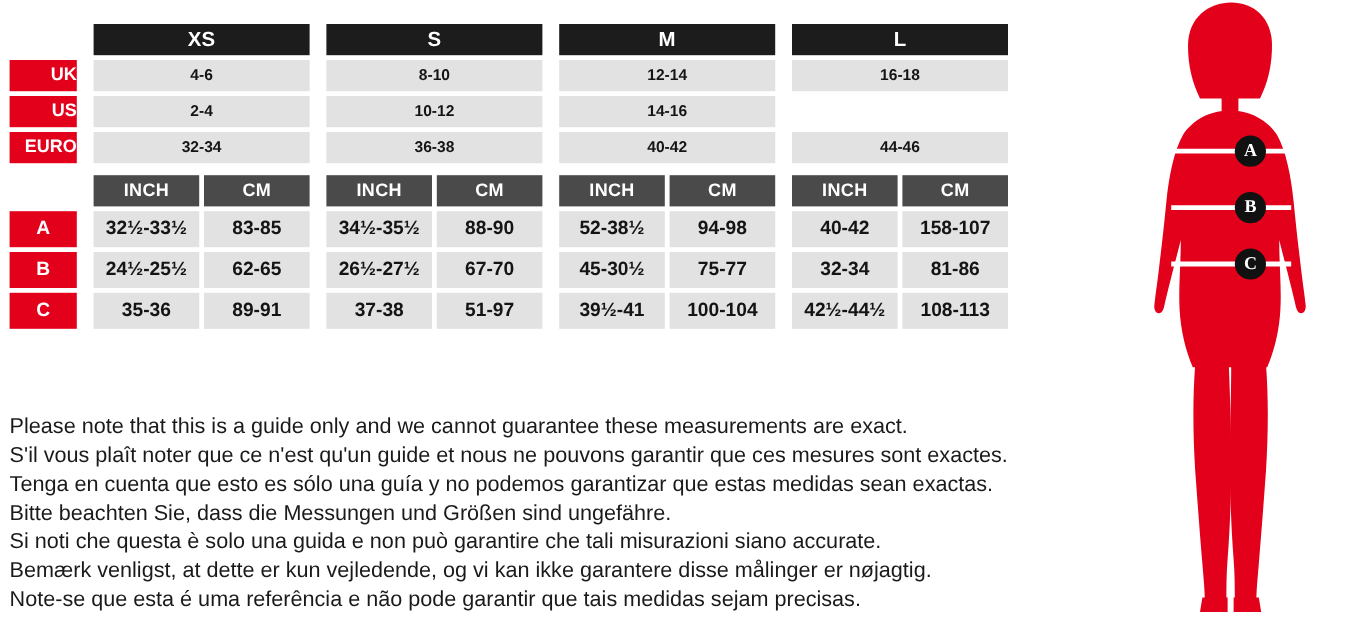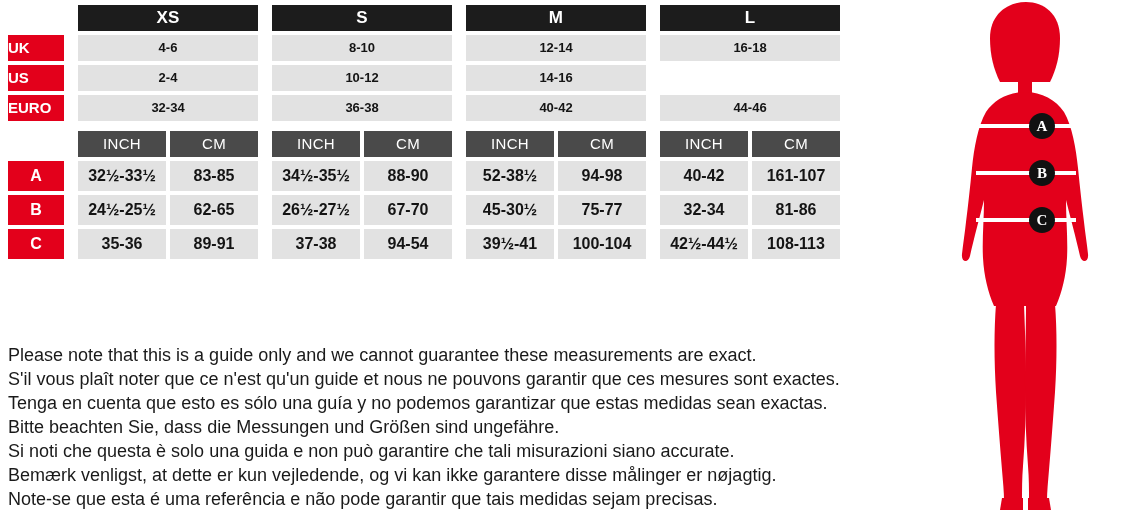--- a/index.html
+++ b/index.html
@@ -18,21 +18,21 @@
   .wrap {
     position: relative;
     width: 1136px;
     height: 516px;
   }
 
   
   .table-area {
     position: absolute;
     left: 8px;
-    top: 5px;
+    top: 20px;
     width: 860px;
   }
 
   .size-cols {
     display: flex;
     gap: 14px;
     margin-left: 70px;
   }
   .size-col {
     width: 180px;
@@ -54,21 +54,21 @@
     align-items: stretch;
     gap: 14px;
     margin-top: 4px;
   }
   .conv-label {
     width: 56px;
     background: #e3001b;
     color: #ffffff;
     font-weight: bold;
     font-size: 15px;
-    text-align: left;
+    text-align: right;
     height: 26px;
     line-height: 26px;
     flex: 0 0 56px;
   }
   .conv-cell {
     width: 180px;
     flex: 0 0 180px;
     background: #e2e2e2;
     color: #141414;
     font-weight: bold;
@@ -87,21 +87,21 @@
   }
   .unit-col {
     width: 180px;
     display: flex;
     gap: 4px;
   }
   .unit-cell {
     flex: 1;
     background: #4a4a4a;
     color: #ffffff;
-    font-weight: normal;
+    font-weight: bold;
     font-size: 15px;
     text-align: center;
     height: 26px;
     line-height: 26px;
     letter-spacing: 0.3px;
   }
 
   
   .meas-row {
     display: flex;
@@ -253,21 +253,21 @@
       <div class="meas-group">
         <div class="meas-cell">34½-35½</div>
         <div class="meas-cell">88-90</div>
       </div>
       <div class="meas-group">
         <div class="meas-cell">52-38½</div>
         <div class="meas-cell">94-98</div>
       </div>
       <div class="meas-group">
         <div class="meas-cell">40-42</div>
-        <div class="meas-cell">161-107</div>
+        <div class="meas-cell">158-107</div>
       </div>
     </div>
 
     <div class="meas-row">
       <div class="meas-label">B</div>
       <div class="meas-group">
         <div class="meas-cell">24½-25½</div>
         <div class="meas-cell">62-65</div>
       </div>
       <div class="meas-group">
@@ -285,21 +285,21 @@
     </div>
 
     <div class="meas-row">
       <div class="meas-label">C</div>
       <div class="meas-group">
         <div class="meas-cell">35-36</div>
         <div class="meas-cell">89-91</div>
       </div>
       <div class="meas-group">
         <div class="meas-cell">37-38</div>
-        <div class="meas-cell">94-54</div>
+        <div class="meas-cell">51-97</div>
       </div>
       <div class="meas-group">
         <div class="meas-cell">39½-41</div>
         <div class="meas-cell">100-104</div>
       </div>
       <div class="meas-group">
         <div class="meas-cell">42½-44½</div>
         <div class="meas-cell">108-113</div>
       </div>
     </div>

